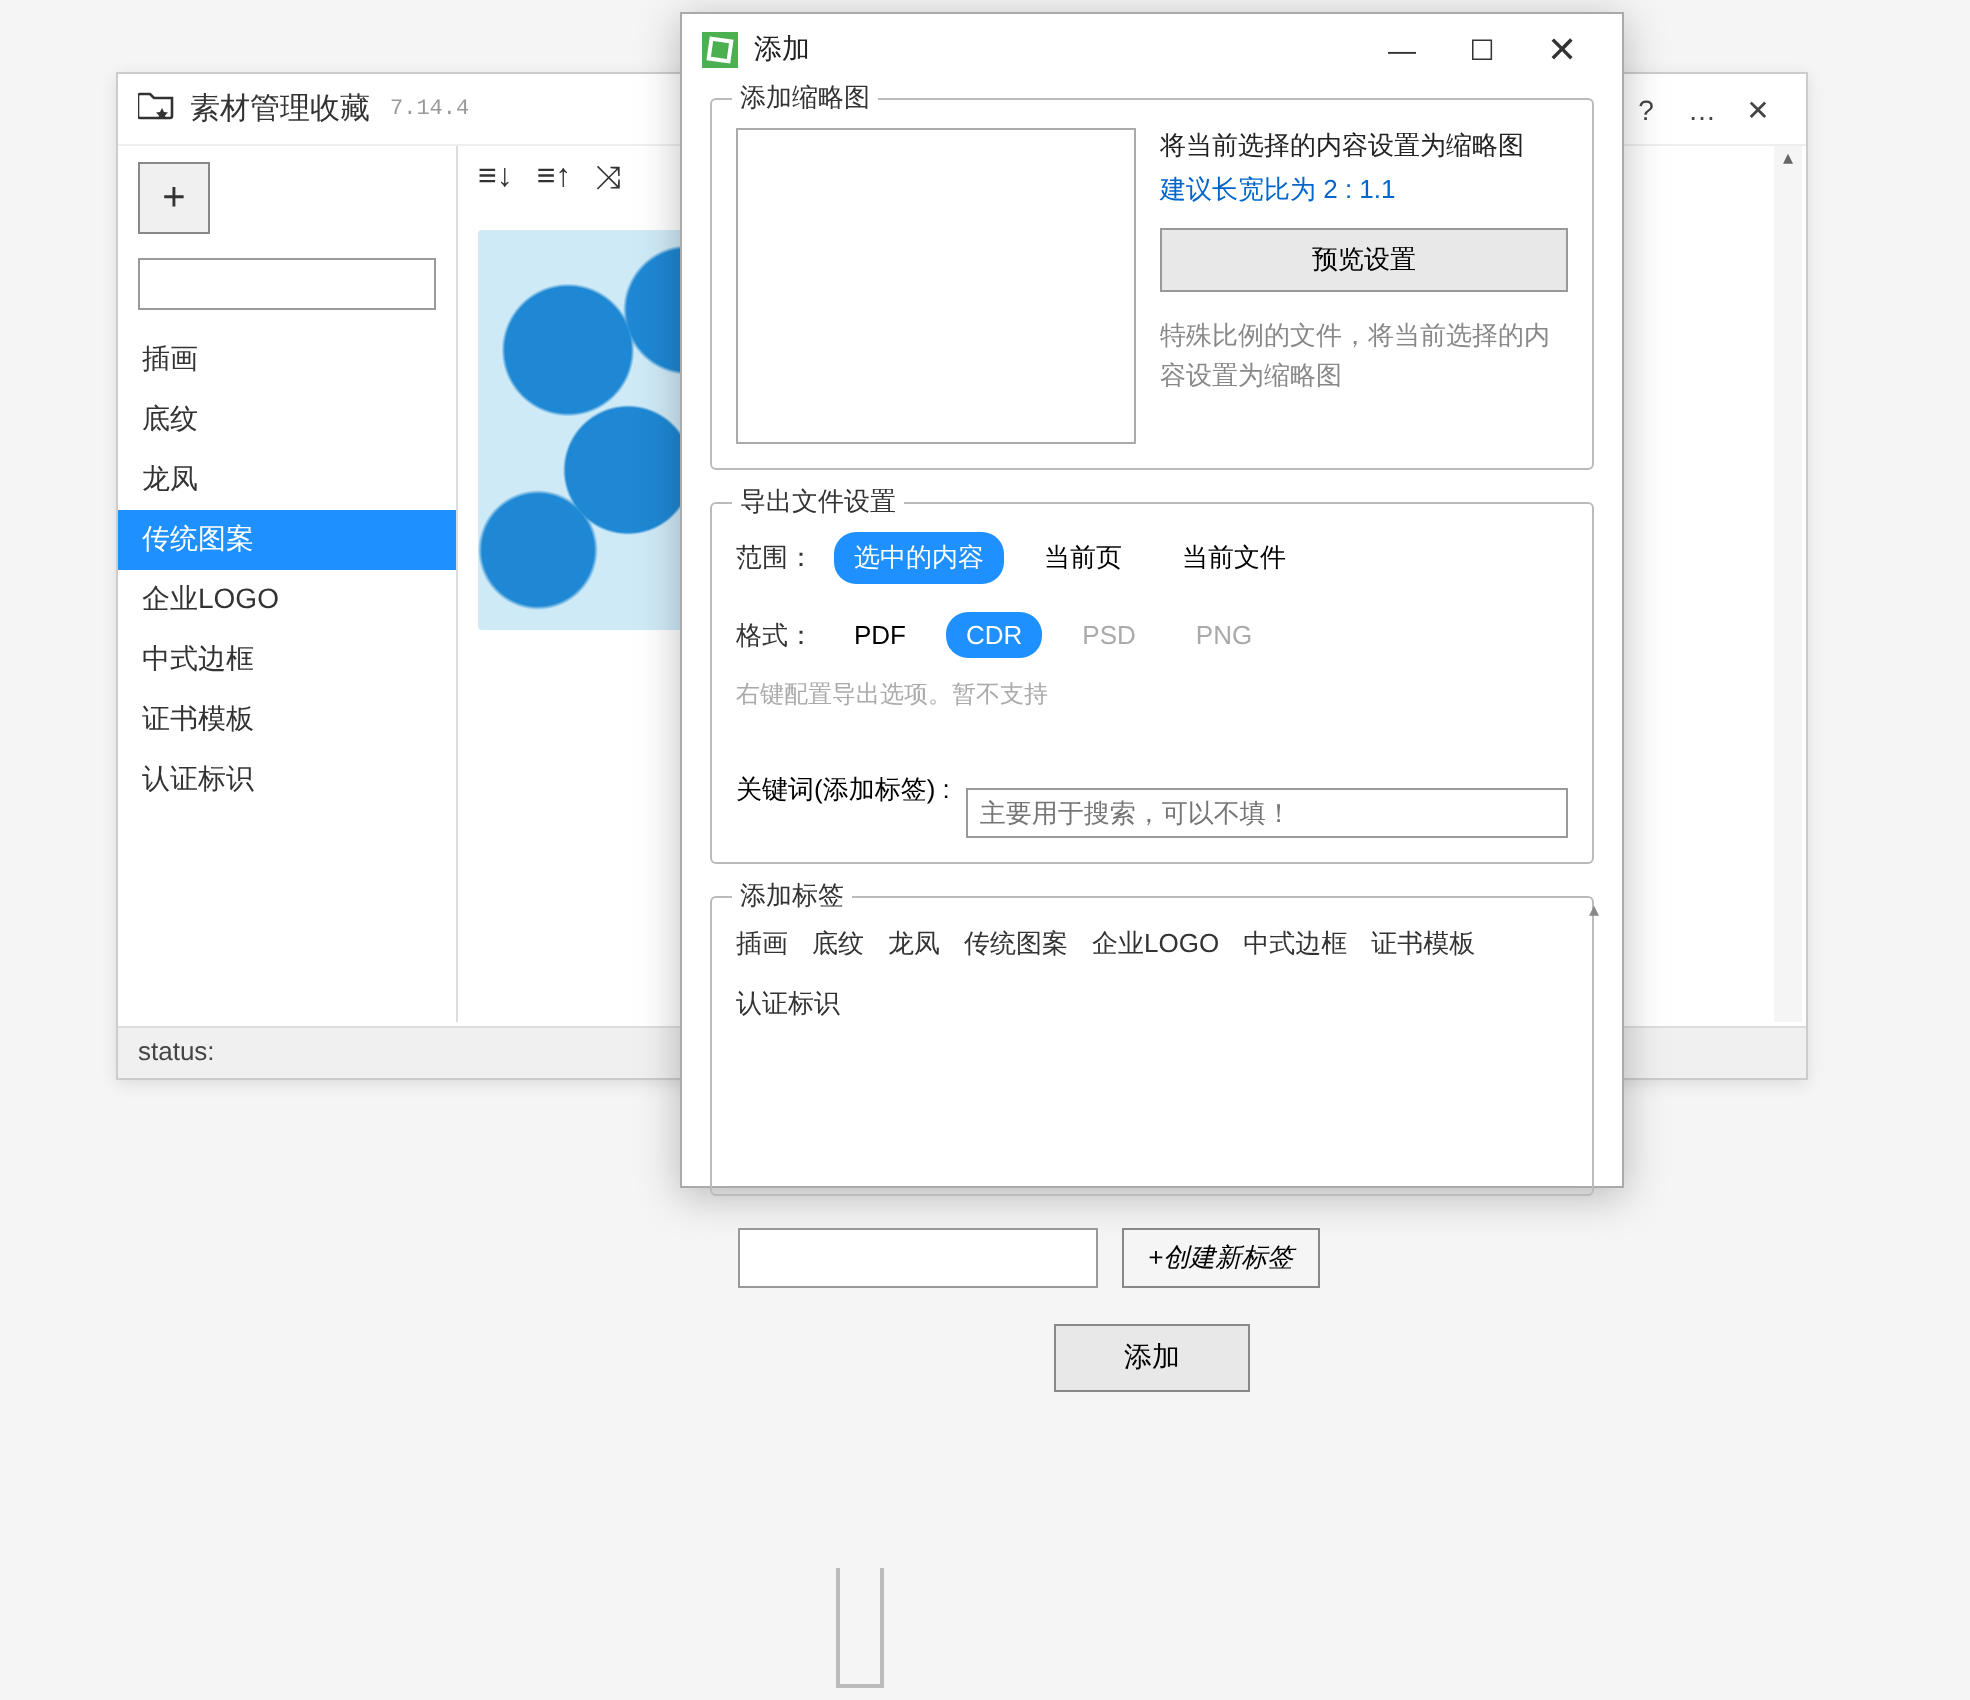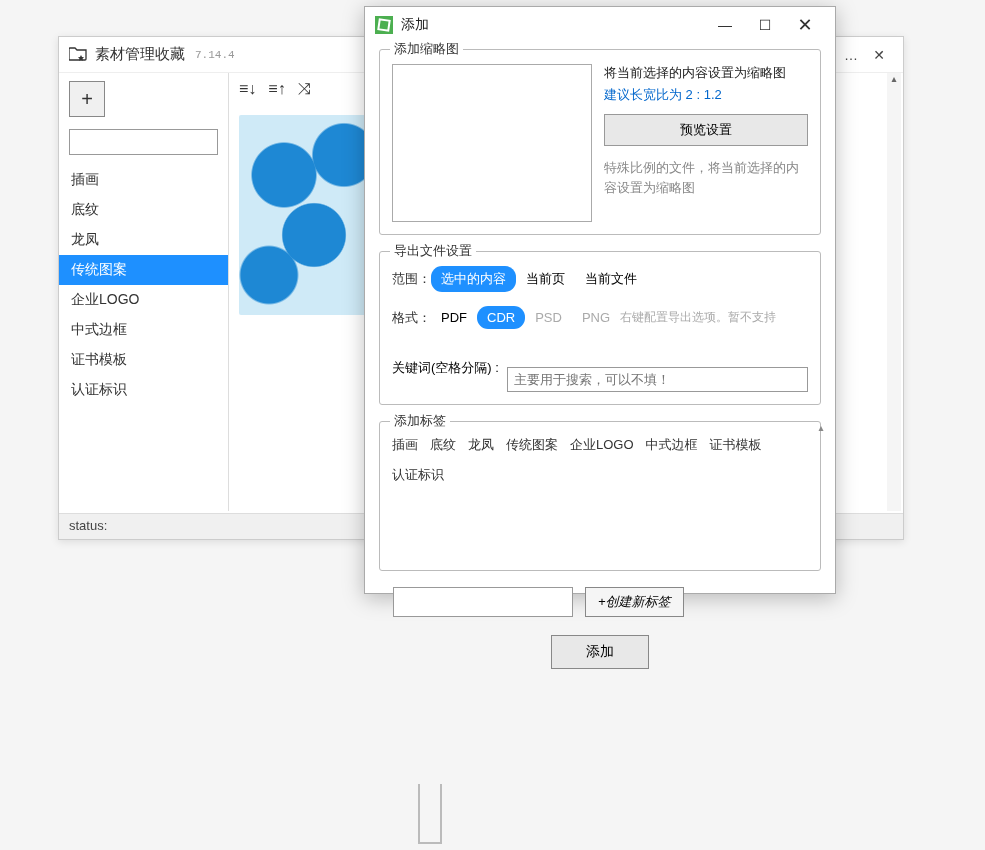--- a/index.html
+++ b/index.html
@@ -108,21 +108,21 @@
   background: #f0f0f0;
   border-top: 1px solid #ddd;
   padding: 4px 10px;
   font-size: 13px;
   color: #444;
 }
 
 
 .modal {
   position: absolute;
-  left: 364px; top: 6px;
+  left: 340px; top: 6px;
   width: 472px; height: 588px;
   background: #fff;
   border: 1px solid #aaa;
   box-shadow: 0 4px 20px rgba(0,0,0,0.25);
   z-index: 10;
 }
 .modal-titlebar {
   height: 36px;
   display: flex; align-items: center;
   padding: 0 10px;
@@ -175,21 +175,21 @@
   width: 100%;
   padding: 6px;
   background: #e8e8e8;
   border: 1px solid #999;
   font-size: 13px;
   cursor: pointer;
   margin-bottom: 12px;
 }
 .thumb-right .hint { color: #888; font-size: 13px; line-height: 1.5; }
 
-.export-row { display: flex; align-items: center; font-size: 13px; margin-bottom: 14px; flex-wrap: wrap; }
+.export-row { display: flex; align-items: center; gap: 10px; font-size: 13px; margin-bottom: 14px; flex-wrap: wrap; }
 .export-row .label { color: #333; }
 .opt {
   padding: 4px 10px;
   cursor: pointer;
   font-size: 13px;
 }
 .opt.selected { background: #1e90ff; color: #fff; border-radius: 11px; }
 .opt.disabled { color: #aaa; cursor: default; }
 .hint-small { color: #aaa; font-size: 12px; }
 
@@ -317,21 +317,21 @@
   </div>
 
   <div class="modal-body">
 
     <div class="fieldset">
       <span class="legend">添加缩略图</span>
       <div class="thumb-section">
         <div class="thumb-preview"></div>
         <div class="thumb-right">
           <div class="desc1">将当前选择的内容设置为缩略图</div>
-          <div class="desc2">建议长宽比为 2 : 1.2</div>
+          <div class="desc2">建议长宽比为 2 : 1.1</div>
           <button class="preview-btn">预览设置</button>
           <div class="hint">特殊比例的文件，将当前选择的内容设置为缩略图</div>
         </div>
       </div>
     </div>
 
     <div class="fieldset">
       <span class="legend">导出文件设置</span>
 
       <div class="export-row">
@@ -344,21 +344,21 @@
       <div class="export-row">
         <span class="label">格式：</span>
         <span class="opt">PDF</span>
         <span class="opt selected">CDR</span>
         <span class="opt disabled">PSD</span>
         <span class="opt disabled">PNG</span>
         <span class="hint-small">右键配置导出选项。暂不支持</span>
       </div>
 
       <div class="kw-row">
-        <span class="label">关键词(空格分隔) :</span>
+        <span class="label">关键词(添加标签) :</span>
         <input class="kw-input" placeholder="主要用于搜索，可以不填！" style="">
       </div>
     </div>
 
     <div class="fieldset tags-box">
       <span class="legend">添加标签</span>
       <div class="tags-wrap">
         <span class="tag-item">插画</span>
         <span class="tag-item">底纹</span>
         <span class="tag-item">龙凤</span>

